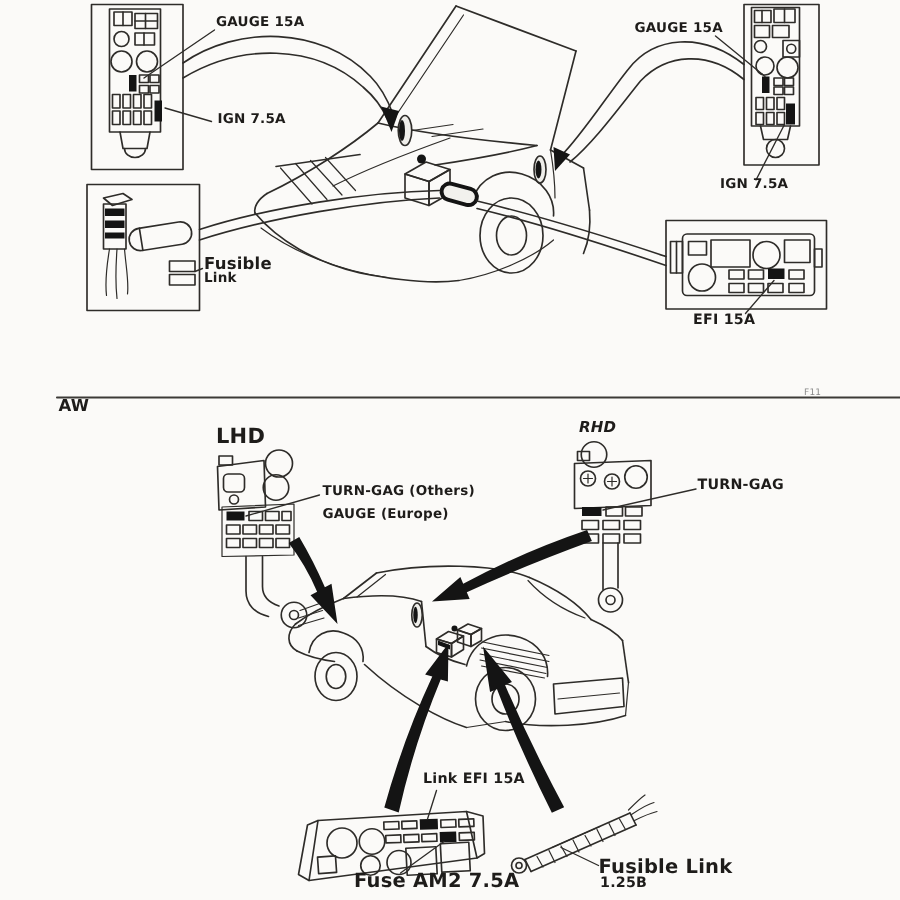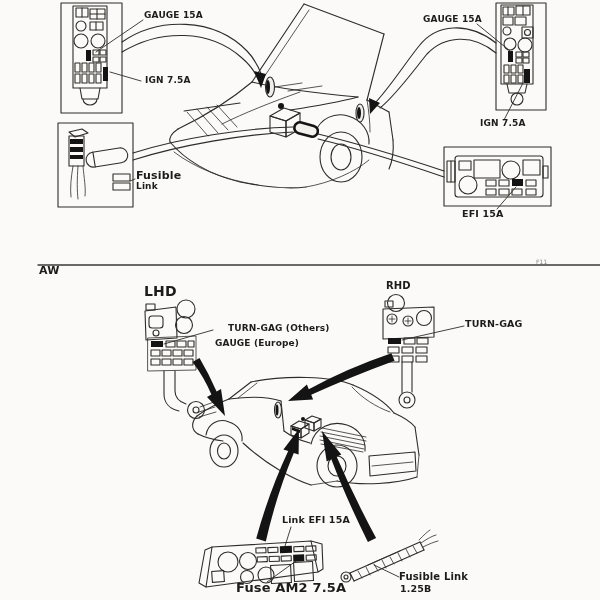--- a/index.html
+++ b/index.html
@@ -349,22 +349,22 @@
   <div class="lbl" style="left:423px;top:15px;font-size:9px;font-weight:700;">GAUGE 15A</div>
   <div class="lbl" style="left:480px;top:119px;font-size:9px;font-weight:700;">IGN 7.5A</div>
   <div class="lbl" style="left:136px;top:170px;font-size:11px;font-weight:600;">Fusible</div>
   <div class="lbl" style="left:136px;top:182px;font-size:9px;font-weight:600;">Link</div>
   <div class="lbl" style="left:462px;top:209px;font-size:9.5px;font-weight:700;">EFI 15A</div>
 
   <div class="lbl" style="left:39px;top:265px;font-size:11px;font-weight:800;">AW</div>
   <div class="lbl" style="left:536px;top:259px;font-size:6px;color:#8a8a8a;">F11</div>
 
   <div class="lbl" style="left:144px;top:284px;font-size:14px;font-weight:800;">LHD</div>
-  <div class="lbl" style="left:386px;top:281px;font-size:10px;font-weight:800;">RHD</div>
+  <div class="lbl" style="left:386px;top:281px;font-size:10px;font-weight:800;font-style:italic;">RHD</div>
   <div class="lbl" style="left:215px;top:312px;font-size:9px;font-weight:700;margin-top:27px;">GAUGE (Europe)</div>
-  <div class="lbl" style="left:215px;top:324px;font-size:9px;font-weight:700;margin-left:13px;">TURN-GAG (Others)</div>
+  <div class="lbl" style="left:215px;top:324px;font-size:9px;font-weight:700;">TURN-GAG (Others)</div>
   <div class="lbl" style="left:465px;top:319px;font-size:9.5px;font-weight:700;">TURN-GAG</div>
   <div class="lbl" style="left:282px;top:515px;font-size:9.5px;font-weight:700;">Link EFI 15A</div>
   <div class="lbl" style="left:236px;top:581px;font-size:13px;font-weight:700;">Fuse AM2 7.5A</div>
-  <div class="lbl" style="left:399px;top:572px;font-size:10px;font-weight:600;">Fusible Link</div>
+  <div class="lbl" style="left:399px;top:572px;font-size:13px;font-weight:600;">Fusible Link</div>
   <div class="lbl" style="left:400px;top:584px;font-size:9.5px;font-weight:600;">1.25B</div>
 
 </div>
 
 </body></html>

